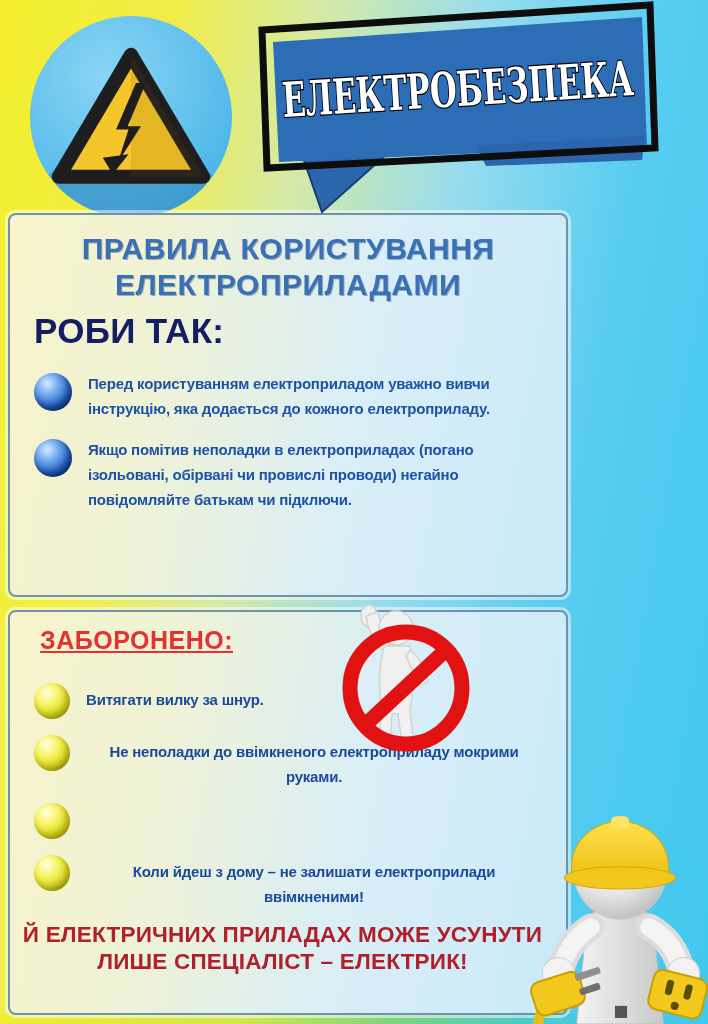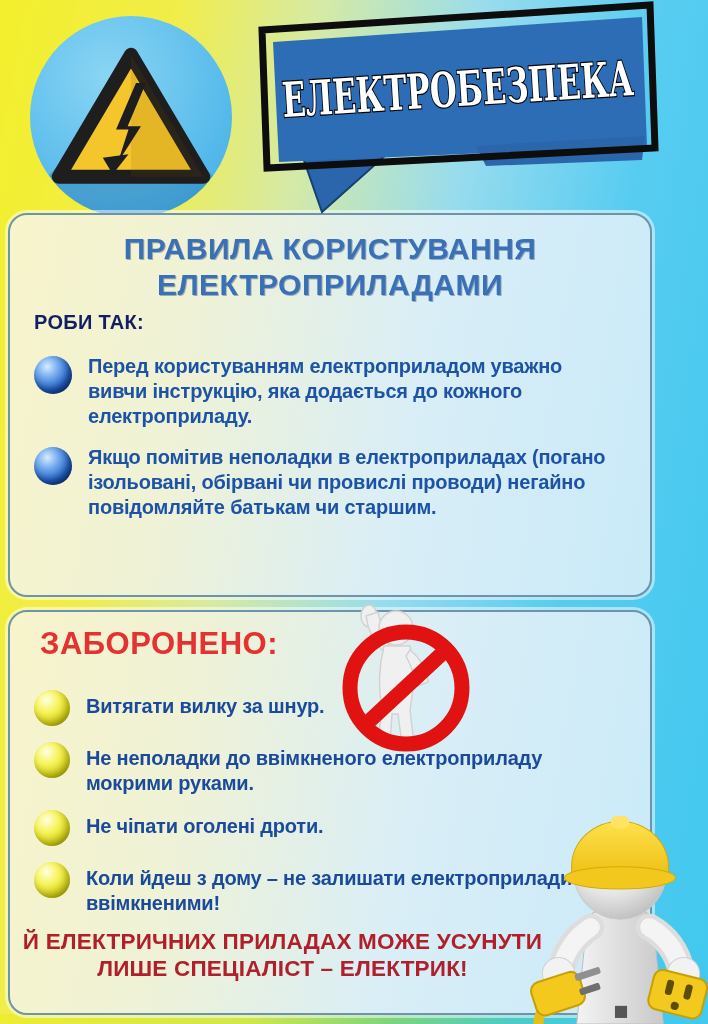--- a/index.html
+++ b/index.html
@@ -14,45 +14,45 @@
     background:radial-gradient(circle at 38% 30%,#8ad5f4,#4cb5e9 78%);overflow:hidden;z-index:2;}
   .badge-shadow{position:absolute;left:92px;top:78px;width:230px;height:140px;
     background:rgba(30,90,140,.28);transform:rotate(42deg);transform-origin:top left;}
   .badge svg{position:absolute;left:18px;top:22px;width:166px;height:158px;}
 
   
   .banner{position:absolute;left:246px;top:0;width:422px;height:216px;z-index:3;}
   .banner text{font-family:"DejaVu Serif",serif;font-weight:bold;}
 
   
-  .panel{position:absolute;left:8px;width:644px;border-radius:19px;box-sizing:border-box;
+  .panel{position:absolute;left:8px;width:560px;border-radius:8px;box-sizing:border-box;
     background:linear-gradient(100deg,#f8f4cb 0%,#eff2d6 28%,#d9eef7 62%,#c9eaf8 100%);
     border:2px solid #6d94ab;box-shadow:0 0 0 3px rgba(255,255,255,.5);z-index:2;}
   .panel-rules{top:213px;height:384px;}
   .panel-forbidden{top:610px;height:405px;}
 
   .rules-heading{margin-top:16px;text-align:center;color:#3a70b6;font-size:30px;font-weight:bold;
     line-height:36px;letter-spacing:.5px;text-shadow:1px 1px 0 rgba(20,40,90,.35);}
-  .do-label{margin:8px 0 0 24px;color:#141f63;font-size:20px;font-weight:bold;letter-spacing:.3px;}
+  .do-label{margin:8px 0 0 24px;color:#141f63;font-size:35px;font-weight:bold;letter-spacing:.3px;}
 
   ul.blist{list-style:none;margin:0;padding:0 24px;}
   .panel-rules ul.blist{margin-top:20px;}
   li.bitem{display:flex;align-items:flex-start;margin-bottom:16px;}
   .sphere{flex:0 0 auto;width:38px;height:38px;border-radius:50%;margin:2px 16px 0 0;}
   .sphere.blue{background:radial-gradient(circle at 35% 28%,#d8ecff 0%,#79aff0 28%,#2563c4 62%,#062a66 100%);
     box-shadow:inset -3px -4px 6px rgba(0,0,30,.4);}
   .sphere.yellow{width:36px;height:36px;
     background:radial-gradient(circle at 35% 28%,#ffffe2 0%,#f7f35c 35%,#d8d41a 68%,#8e8a00 100%);
     box-shadow:inset -3px -4px 6px rgba(60,60,0,.35);}
-  .btext{color:#1d53a6;font-size:20px;font-weight:bold;line-height:25px;letter-spacing:-0.2px;max-width:618px;}
+  .btext{color:#1d53a6;font-size:15px;font-weight:bold;line-height:25px;letter-spacing:-0.2px;max-width:618px;}
   .panel-forbidden .btext{color:#1b4a9b;padding-top:6px;}
-  .panel-forbidden li.bitem{margin-bottom:12px;min-height:40px;}
+  .panel-forbidden li.bitem{margin-bottom:12px;min-height:40px;text-align:center;}
   .narrow{max-width:560px;}
 
-  .forbidden-head{margin:14px 0 0 30px;color:#e43131;font-size:31px;font-weight:bold;letter-spacing:.5px;}
+  .forbidden-head{margin:14px 0 0 30px;color:#e43131;font-size:25px;font-weight:bold;letter-spacing:.5px;text-decoration:underline;}
   .panel-forbidden ul.blist{margin-top:26px;}
 
   .no-sign{position:absolute;left:312px;top:-10px;width:168px;height:150px;}
   .electrician{position:absolute;right:-2px;bottom:0;width:180px;height:250px;z-index:6;}
 
   .reminder{margin-top:6px;width:545px;text-align:center;color:#b1202a;font-weight:bold;
     font-size:22.5px;line-height:27px;letter-spacing:.2px;}
 </style>
 </head>
 <body>
@@ -85,21 +85,21 @@
       <div>ЕЛЕКТРОПРИЛАДАМИ</div>
     </div>
     <div class="do-label">РОБИ ТАК:</div>
     <ul class="blist">
       <li class="bitem">
         <span class="sphere blue"></span>
         <span class="btext">Перед користуванням електроприладом уважно вивчи інструкцію, яка додається до кожного електроприладу.</span>
       </li>
       <li class="bitem">
         <span class="sphere blue"></span>
-        <span class="btext">Якщо помітив неполадки в електроприладах (погано ізольовані, обірвані чи провислі проводи) негайно повідомляйте батькам чи старшим.</span>
+        <span class="btext">Якщо помітив неполадки в електроприладах (погано ізольовані, обірвані чи провислі проводи) негайно повідомляйте батькам чи підключи.</span>
       </li>
     </ul>
   </section>
 
   <section class="panel panel-forbidden">
     <div class="forbidden-head">ЗАБОРОНЕНО:</div>
 
     <svg class="no-sign" viewBox="0 0 168 150">
       <g fill="#f0f0f0" stroke="#d2d2d2" stroke-width="1.5">
         <ellipse cx="47" cy="14" rx="8" ry="11"></ellipse>
@@ -116,21 +116,20 @@
       <li class="bitem">
         <span class="sphere yellow"></span>
         <span class="btext">Витягати вилку за шнур.</span>
       </li>
       <li class="bitem">
         <span class="sphere yellow"></span>
         <span class="btext">Не неполадки до ввімкненого електроприладу мокрими руками.</span>
       </li>
       <li class="bitem">
         <span class="sphere yellow"></span>
-        <span class="btext">Не чіпати оголені дроти.</span>
       </li>
       <li class="bitem">
         <span class="sphere yellow"></span>
         <span class="btext narrow">Коли йдеш з дому – не залишати електроприлади ввімкненими!</span>
       </li>
     </ul>
 
     <div class="reminder">
       <div>Й ЕЛЕКТРИЧНИХ ПРИЛАДАХ МОЖЕ УСУНУТИ</div>
       <div>ЛИШЕ СПЕЦІАЛІСТ – ЕЛЕКТРИК!</div>

